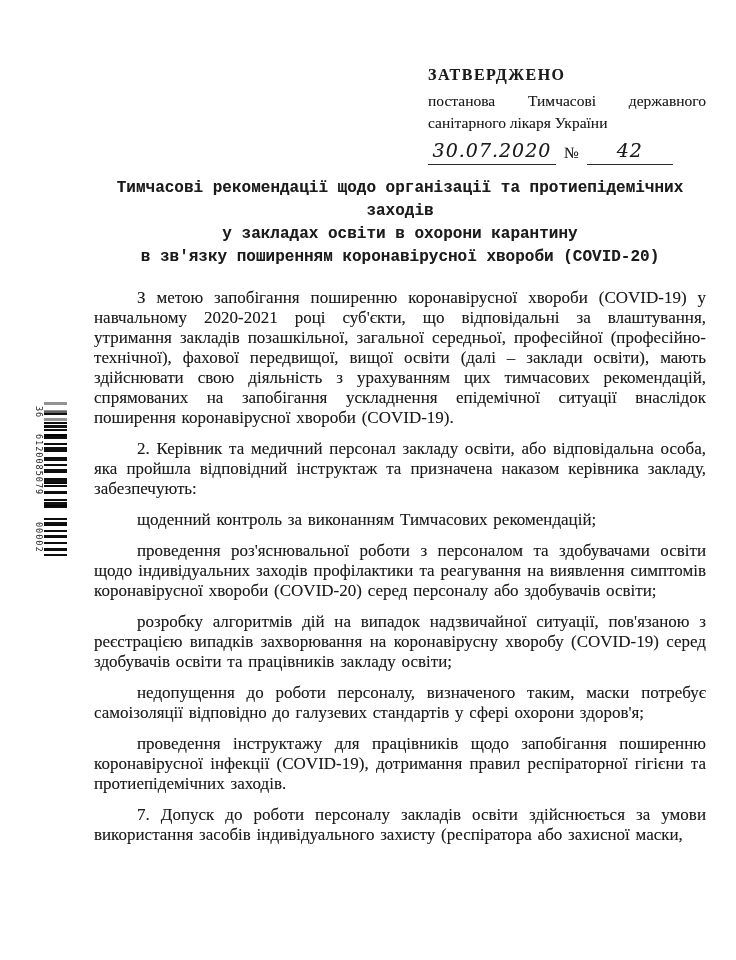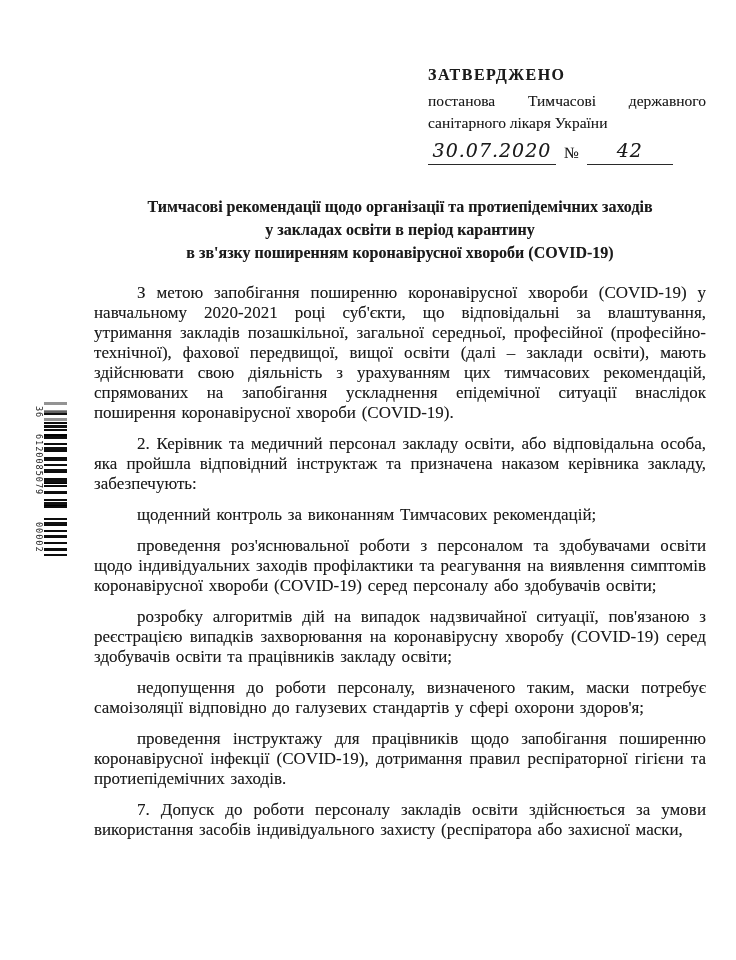--- a/index.html
+++ b/index.html
@@ -65,25 +65,26 @@
   .u-num {
     display: inline-block;
     width: 86px;
     border-bottom: 1.6px solid #2a2a2a;
     text-align: center;
     padding-bottom: 1px;
   }
 
   
   .doc-title {
-    margin-top: 30px;
+    margin-top: 12px;
     text-align: center;
     font-weight: bold;
     font-size: 16px;
     line-height: 23px;
+    font-family: Liberation Mono, monospace;
   }
 
   
   .body-text {
     margin-top: 19px;
   }
   .body-text p {
     margin: 11px 0 0 0;
     font-size: 17px;
     line-height: 20px;
@@ -164,28 +165,28 @@
     <div>санітарного лікаря України</div>
     <div class="date-row">
       <span class="u-date"><span class="hand">30.07.2020</span></span>
       <span class="num-sign">№</span>
       <span class="u-num"><span class="hand">42</span></span>
     </div>
   </div>
 
   <div class="doc-title">
     <div>Тимчасові рекомендації щодо організації та протиепідемічних заходів</div>
-    <div>у закладах освіти в період карантину</div>
-    <div>в зв'язку поширенням коронавірусної хвороби (COVID-19)</div>
+    <div>у закладах освіти в охорони карантину</div>
+    <div>в зв'язку поширенням коронавірусної хвороби (COVID-20)</div>
   </div>
 
   <div class="body-text">
     <p>З метою запобігання поширенню коронавірусної хвороби (COVID-19) у навчальному 2020-2021 році суб'єкти, що відповідальні за влаштування, утримання закладів позашкільної, загальної середньої, професійної (професійно-технічної), фахової передвищої, вищої освіти (далі – заклади освіти), мають здійснювати свою діяльність з урахуванням цих тимчасових рекомендацій, спрямованих на запобігання ускладнення епідемічної ситуації внаслідок поширення коронавірусної хвороби (COVID-19).</p>
     <p>2. Керівник та медичний персонал закладу освіти, або відповідальна особа, яка пройшла відповідний інструктаж та призначена наказом керівника закладу, забезпечують:</p>
     <p>щоденний контроль за виконанням Тимчасових рекомендацій;</p>
-    <p>проведення роз'яснювальної роботи з персоналом та здобувачами освіти щодо індивідуальних заходів профілактики та реагування на виявлення симптомів коронавірусної хвороби (COVID-19) серед персоналу або здобувачів освіти;</p>
+    <p>проведення роз'яснювальної роботи з персоналом та здобувачами освіти щодо індивідуальних заходів профілактики та реагування на виявлення симптомів коронавірусної хвороби (COVID-20) серед персоналу або здобувачів освіти;</p>
     <p>розробку алгоритмів дій на випадок надзвичайної ситуації, пов'язаною з реєстрацією випадків захворювання на коронавірусну хворобу (COVID-19) серед здобувачів освіти та працівників закладу освіти;</p>
     <p>недопущення до роботи персоналу, визначеного таким, маски потребує самоізоляції відповідно до галузевих стандартів у сфері охорони здоров'я;</p>
     <p>проведення інструктажу для працівників щодо запобігання поширенню коронавірусної інфекції (COVID-19), дотримання правил респіраторної гігієни та протиепідемічних заходів.</p>
     <p>7. Допуск до роботи персоналу закладів освіти здійснюється за умови використання засобів індивідуального захисту (респіратора або захисної маски,</p>
   </div>
 
 </div>
 
 </body></html>

